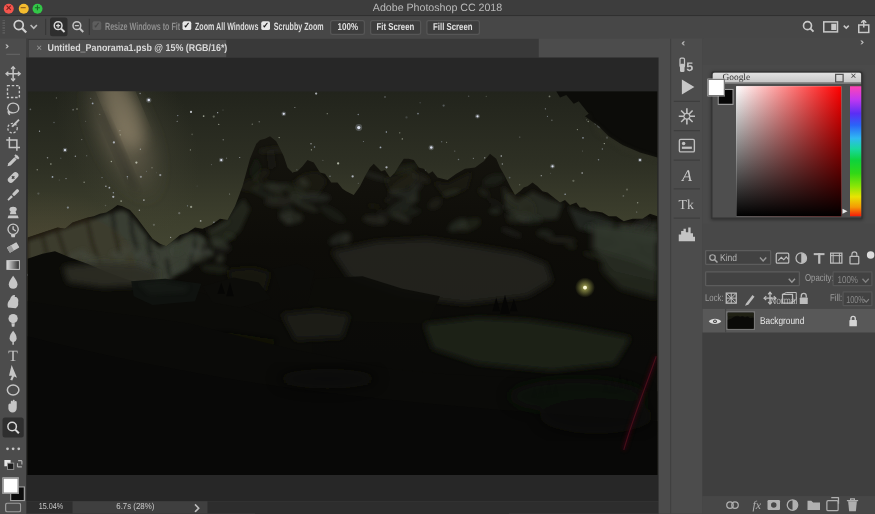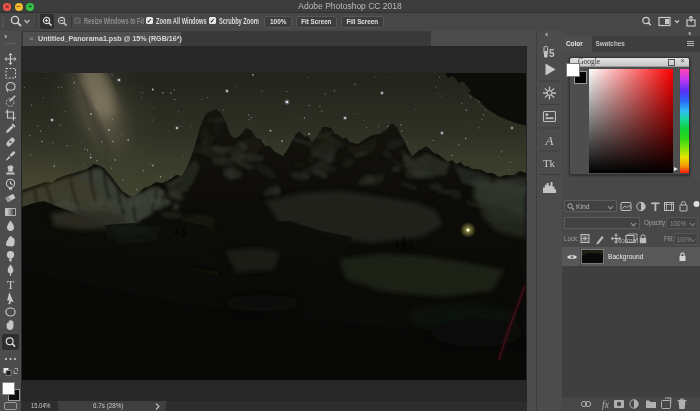--- a/index.html
+++ b/index.html
@@ -824,25 +824,20 @@
 
       <g transform="translate(12.5,148.5)" fill="#c4c4c4">
         <path d="M-6.5,5.5 L-6.5,0 L-4.6,0 L-4.6,-2.8 L-2.7,-2.8 L-2.7,-4.6 L-0.8,-4.6 L-0.8,-1.8 L1.1,-1.8 L1.1,-5.5 L3,-5.5 L3,-0.9 L4.9,-0.9 L4.9,1.8 L6.5,1.8 L6.5,5.5 Z"></path>
       </g>
     </svg>
   </div>
   <div class="abs" id="panelcol">
 
   <div style="position:absolute;left:126px;top:-2px;color:#c2c2c2;font-size:8px;letter-spacing:-2px;">››</div>
 
-  <div style="position:absolute;left:0;top:5px;width:138px;height:16px;background:#3e3e3e;">
-    <div style="position:absolute;left:0;top:0;width:30px;height:16px;background:#4d4d4d;color:#e8e8e8;font-size:8px;font-weight:bold;line-height:16px;"><span class="sx" style="transform:scaleX(.8);padding-left:5px;">Color</span></div>
-    <div style="position:absolute;left:31px;top:0;color:#c0c0c0;font-size:8px;font-weight:bold;line-height:16px;"><span class="sx" style="transform:scaleX(.8);padding-left:3px;">Swatches</span></div>
-    <div style="position:absolute;left:125px;top:5px;width:7px;height:1px;background:#b5b5b5;box-shadow:0 2px 0 #b5b5b5,0 4px 0 #b5b5b5;"></div>
-  </div>
   <div style="position:absolute;left:0;top:21px;width:138px;height:127px;background:#4a4a4a;">
 
     <div style="position:absolute;left:7px;top:5px;width:121px;height:118px;background:#4e4e4e;border:1px solid #333;border-radius:2px 2px 0 0;box-shadow:0 1px 3px rgba(0,0,0,.4);box-sizing:border-box;padding-left:48px;">
       <div style="position:absolute;left:0;top:0;width:100%;height:8px;background:linear-gradient(#e2e2e2,#c6c6c6);border-radius:2px 2px 0 0;border-bottom:1px solid #9a9a9a;">
         <span style="position:absolute;left:8px;top:0px;font-family:'Liberation Serif',serif;font-size:7.5px;line-height:8.5px;color:#333;">Google</span>
         <span style="position:absolute;right:14px;top:0.5px;width:5px;height:5px;border:1px solid #555;"></span>
         <span style="position:absolute;right:4px;top:-1px;color:#444;font-size:8px;line-height:8px;">×</span>
       </div>
 
       <div style="position:absolute;left:19px;top:11px;width:84px;height:104px;background:linear-gradient(to right,#fff 0%,#f00 100%),linear-gradient(to top,#000 0%,#fff 100%);background-blend-mode:multiply;"></div>

